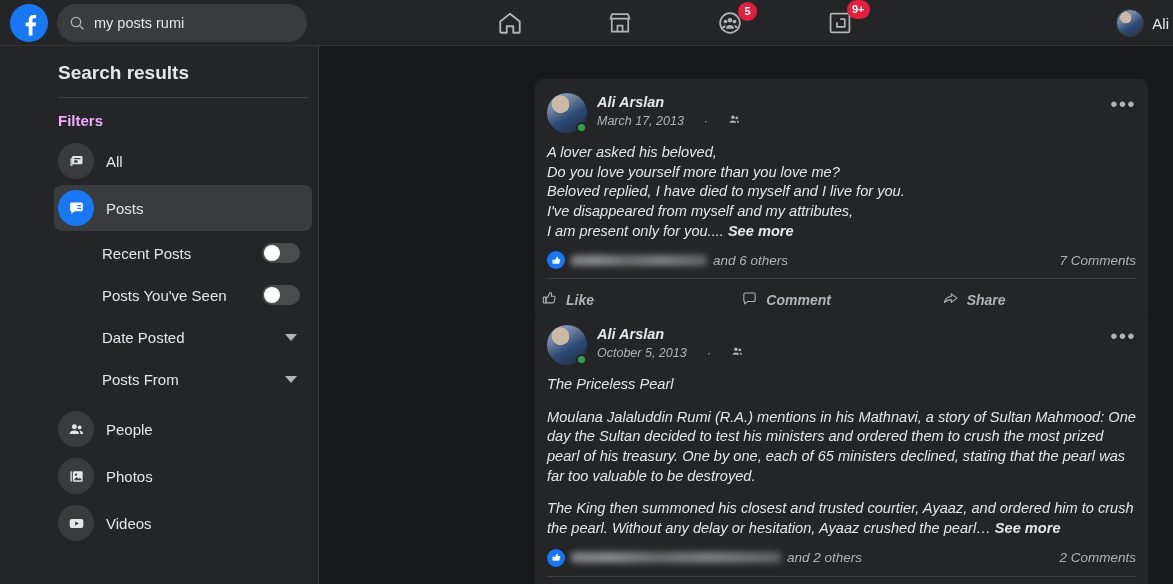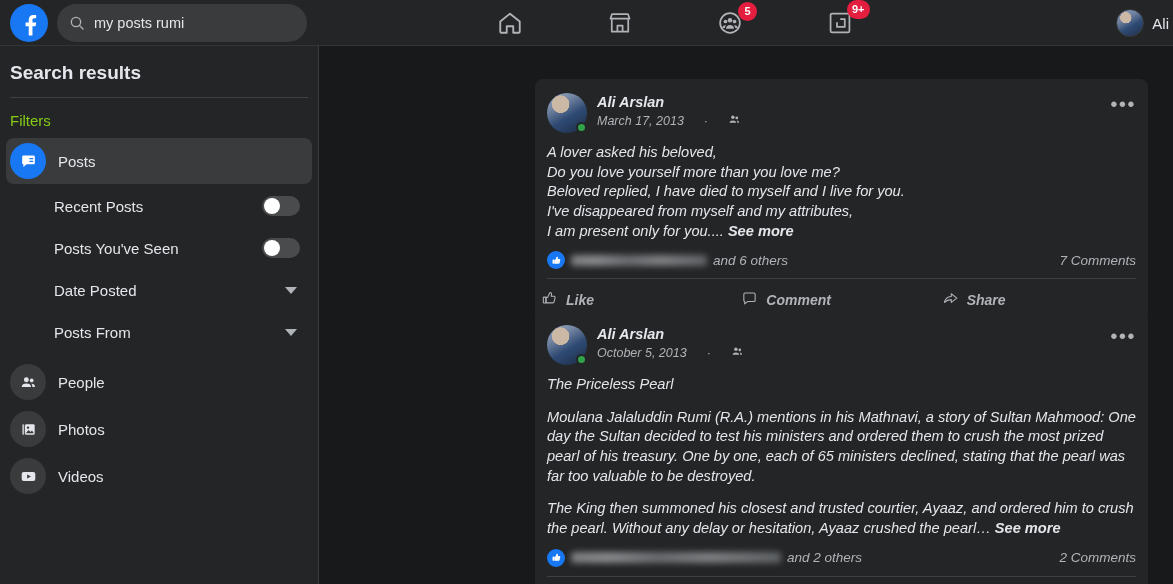--- a/index.html
+++ b/index.html
@@ -67,28 +67,29 @@
       linear-gradient(150deg, #8fa8c8 0%, #6d7f9c 34%, #2e4a74 60%, #22304a 100%);
     border:1px solid #3a3b3c; flex:0 0 auto;
   }
   .profile-name { font-size:15px; color:#e4e6eb; }
 
   
   .sidebar {
     position:absolute; left:0; top:46px; width:319px; height:538px;
     background:#242526; border-right:1px solid #3a3b3c;
     overflow:hidden;
+    padding-left:48px;
   }
   .sb-title {
     font-size:19px; font-weight:bold; color:#e4e6eb;
     padding:16px 0 13px 10px;
   }
   .sb-divider { height:1px; background:#3e4042; margin:0 10px; }
   .sb-filters-label {
-    font-size:15px; font-weight:normal; color:#84cc16;
+    font-size:15px; font-weight:bold; color:#f0abfc;
     padding:14px 0 8px 10px;
   }
   .sb-item {
     display:flex; align-items:center; height:46px;
     margin:1px 6px; padding-left:4px; border-radius:8px; cursor:pointer;
   }
   .sb-item.active { background:#3a3b3c; }
   .sb-icon {
     width:36px; height:36px; border-radius:50%; background:#3a3b3c;
     display:flex; align-items:center; justify-content:center; flex:0 0 auto;
@@ -238,20 +239,31 @@
       <div class="avatar-sm"></div>
       <span class="profile-name">Ali</span>
     </div>
   </div>
 
   <div class="sidebar">
     <div class="sb-title">Search results</div>
     <div class="sb-divider"></div>
     <div class="sb-filters-label">Filters</div>
 
+    <div class="sb-item">
+      <span class="sb-icon">
+        <svg width="19" height="19" viewBox="0 0 24 24">
+          <rect x="6.5" y="5" width="13" height="10.5" rx="1.6" fill="#e4e6eb"></rect>
+          <rect x="4.2" y="7.3" width="3" height="10.5" rx="1.2" fill="#e4e6eb" opacity=".75"></rect>
+          <rect x="9" y="7.6" width="8" height="1.5" fill="#3a3b3c"></rect>
+          <rect x="9" y="10.5" width="4.5" height="3" fill="#3a3b3c"></rect>
+        </svg>
+      </span>
+      <span class="sb-label">All</span>
+    </div>
 
     <div class="sb-item active">
       <span class="sb-icon blue">
         <svg width="19" height="19" viewBox="0 0 24 24">
           <path d="M4 6.2a1.7 1.7 0 0 1 1.7-1.7h12.6A1.7 1.7 0 0 1 20 6.2v7.6a1.7 1.7 0 0 1-1.7 1.7H9.6L5.5 19v-3.5h-.1A1.7 1.7 0 0 1 4 13.8z" fill="#fff"></path>
           <rect x="13" y="7.6" width="5" height="1.5" rx=".7" fill="#1877f2"></rect>
           <rect x="13" y="11" width="5" height="1.5" rx=".7" fill="#1877f2"></rect>
         </svg>
       </span>
       <span class="sb-label">Posts</span>

